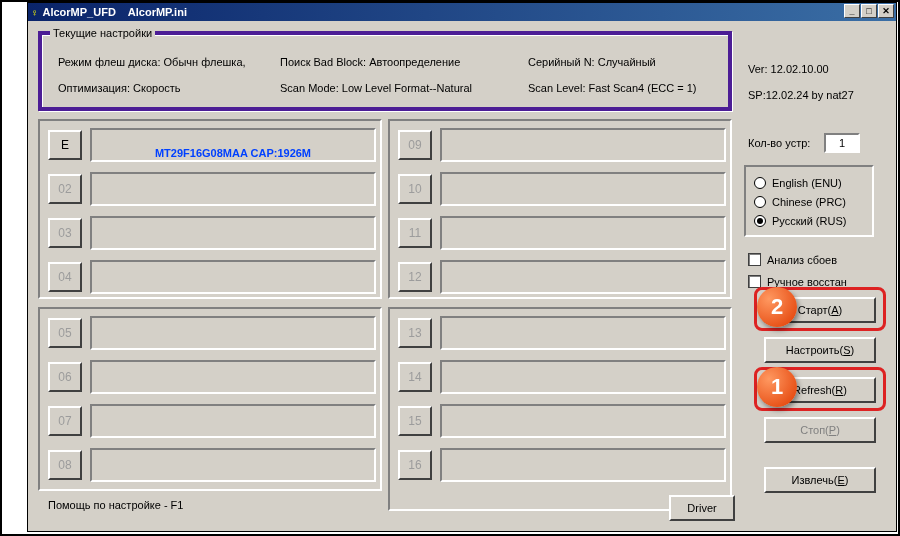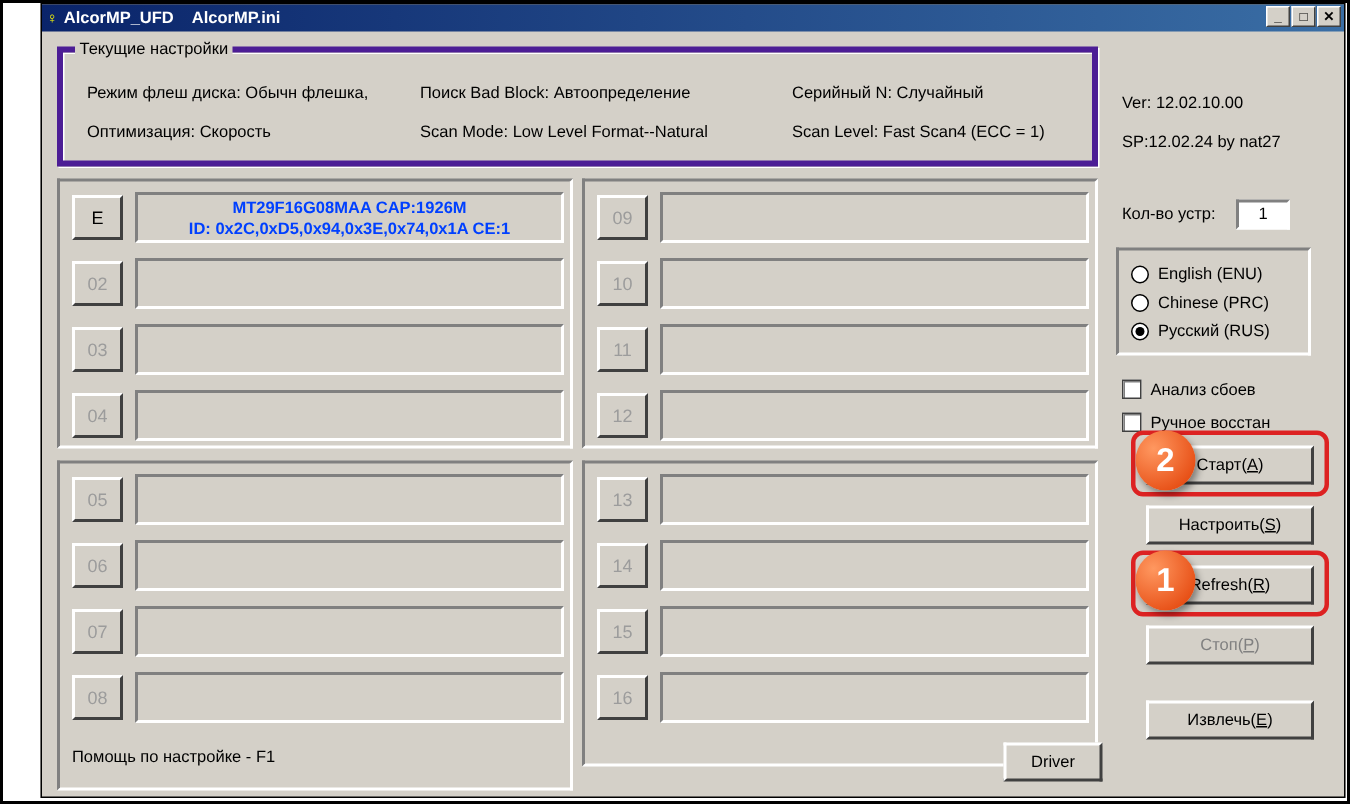--- a/index.html
+++ b/index.html
@@ -75,21 +75,21 @@
 
 .slot-panel {
   position: absolute;
   border: 2px solid #fff;
   border-left-color: #808080;
   border-top-color: #808080;
   background: #d4d0c8;
 }
 .panel-tl { left: 10px; top:  98px; width: 344px; height: 180px; }
 .panel-tr { left: 360px; top: 98px; width: 344px; height: 180px; }
-.panel-bl { left: 10px; top: 286px; width: 344px; height: 220px; }
+.panel-bl { left: 10px; top: 286px; width: 344px; height: 184px; }
 .panel-br { left: 360px; top: 286px; width: 344px; height: 204px; }
 
 .slot {
   position: absolute;
   left: 8px;
   width: 328px;
   height: 38px;
   display: flex;
   align-items: center;
 }
@@ -242,21 +242,20 @@
           <div><span>Scan Level:</span> <span>Fast Scan4 (ECC = 1)</span></div>
         </div>
       </div>
     </div>
 
     <div class="slot-panel panel-tl">
       <div class="slot">
         <div class="slot-btn active">E</div>
         <div class="slot-info">
           <span>MT29F16G08MAA CAP:1926M</span>
-          <span>ID: 0x2C,0xD5,0x94,0x3E,0x74,0x1A  CE:1</span>
         </div>
       </div>
       <div class="slot">
           <div class="slot-btn">02</div>
           <div class="slot-info"></div>
         </div>
       <div class="slot">
           <div class="slot-btn">03</div>
           <div class="slot-info"></div>
         </div>

